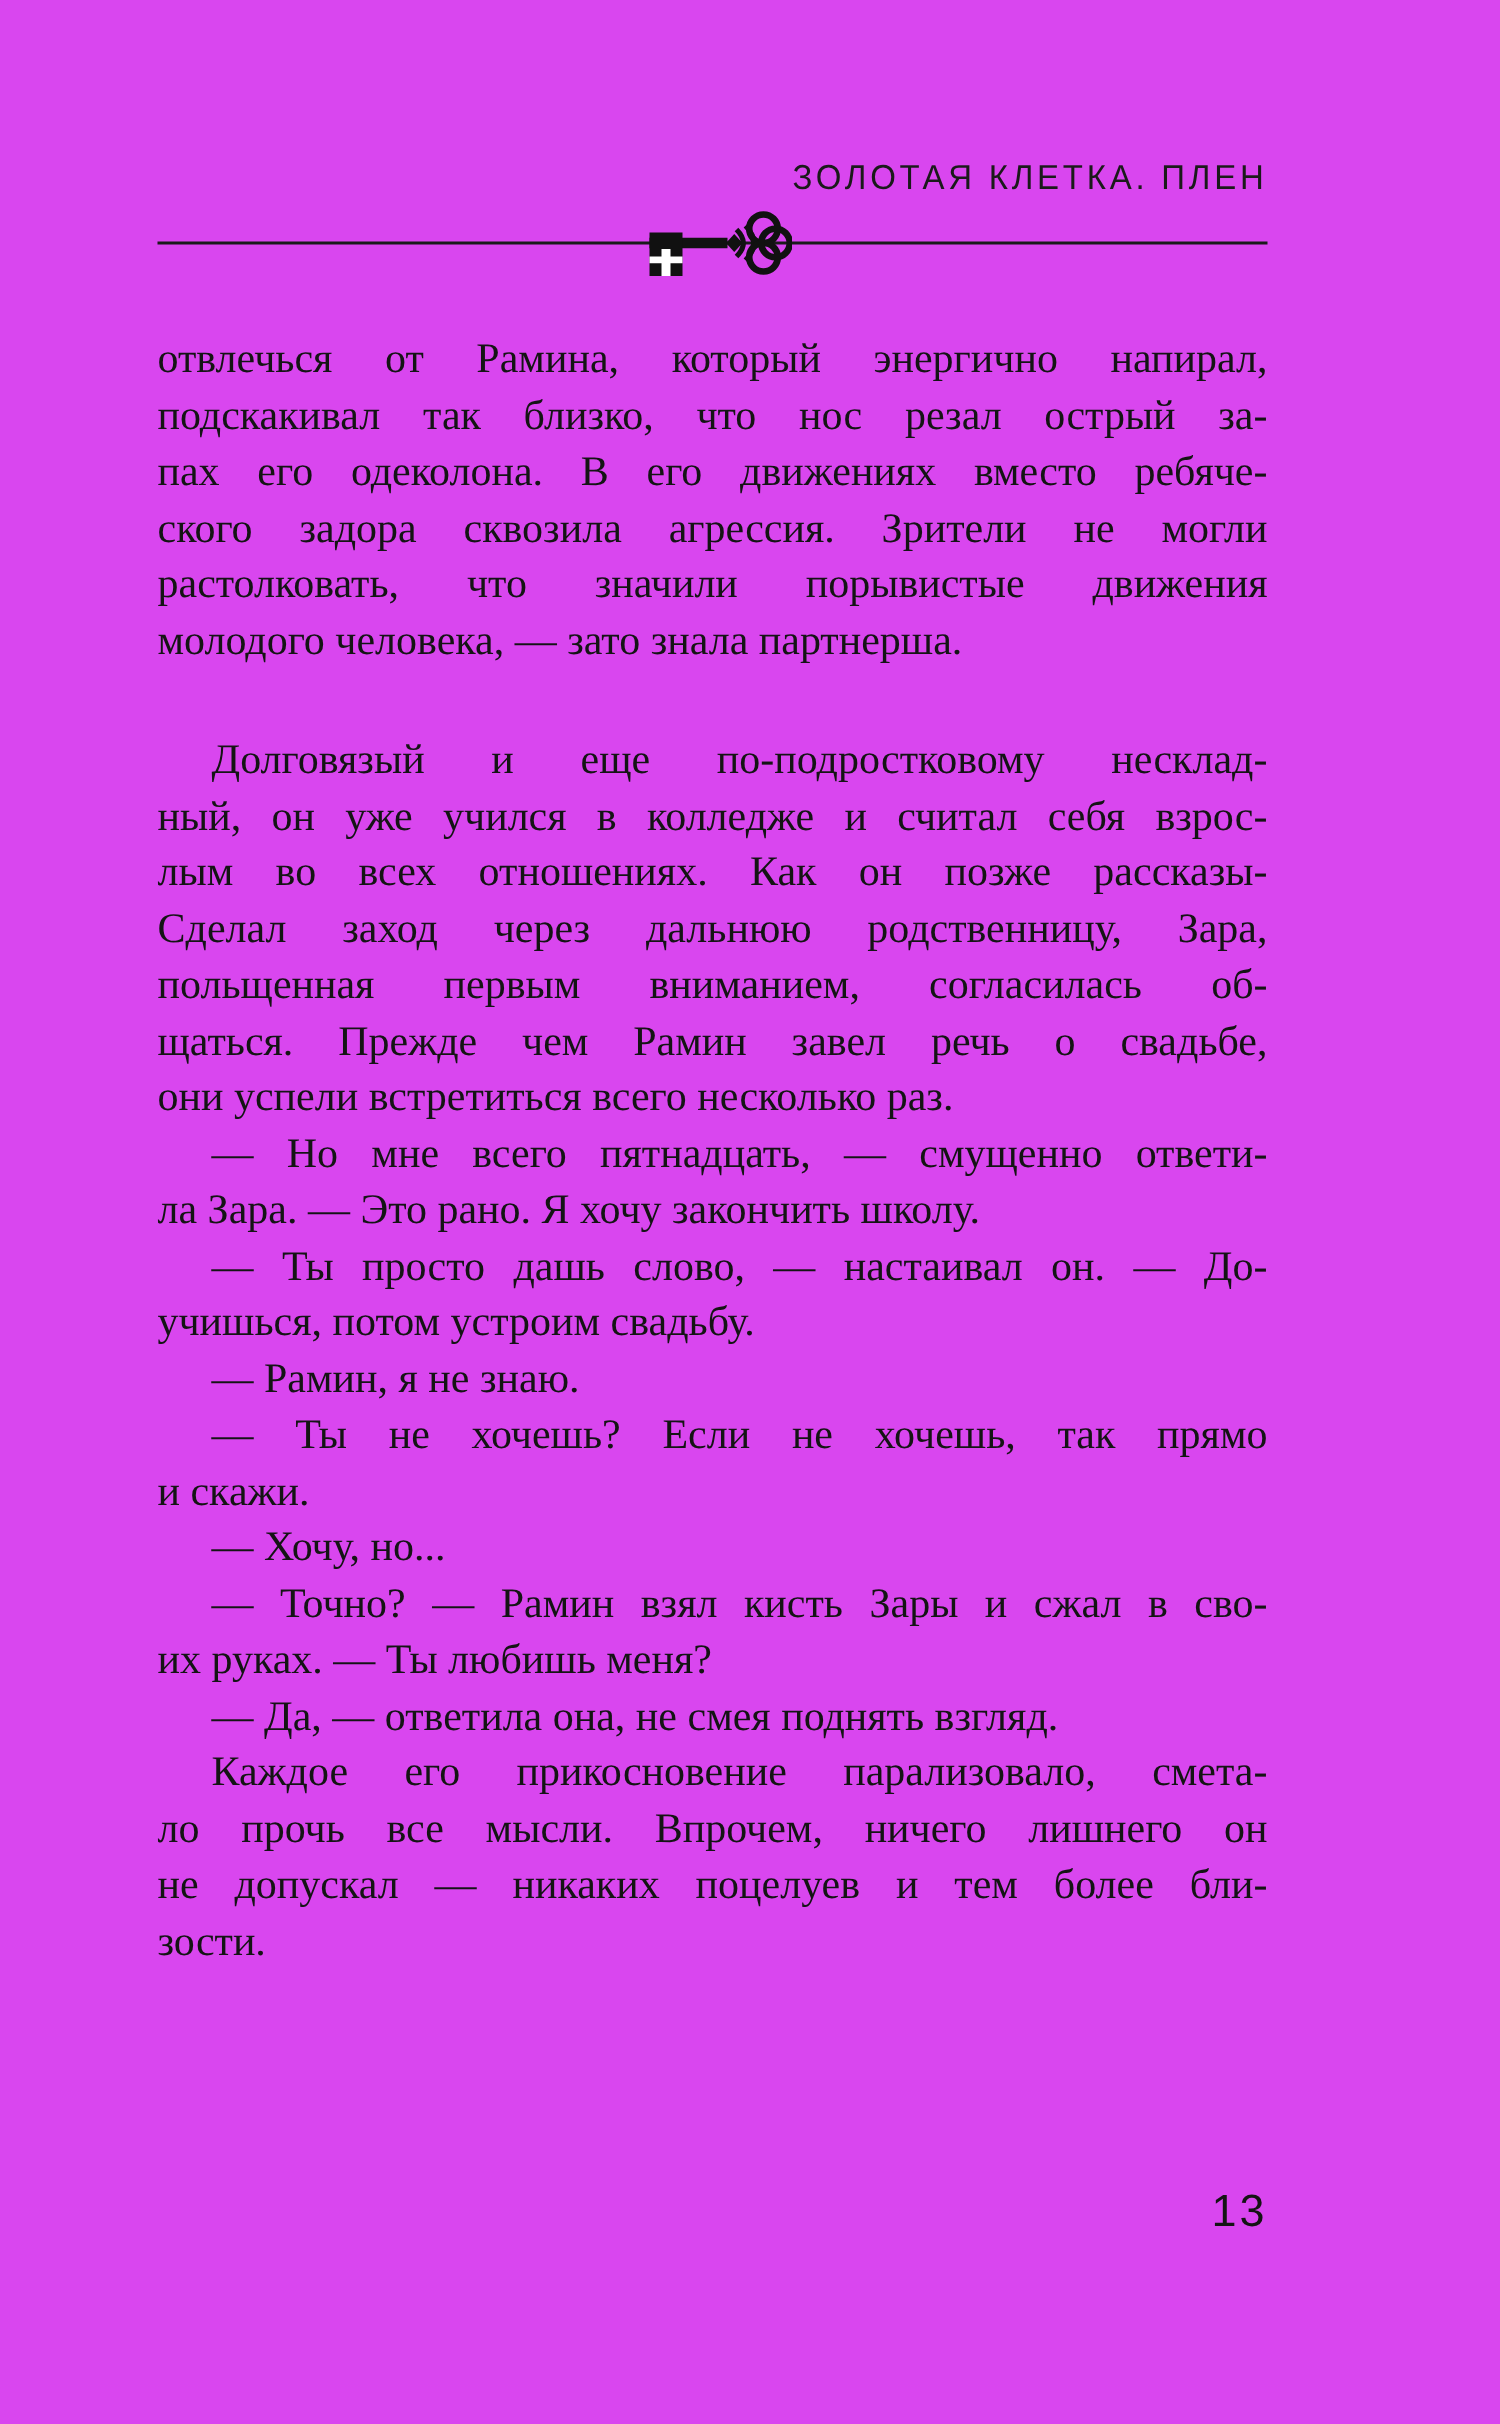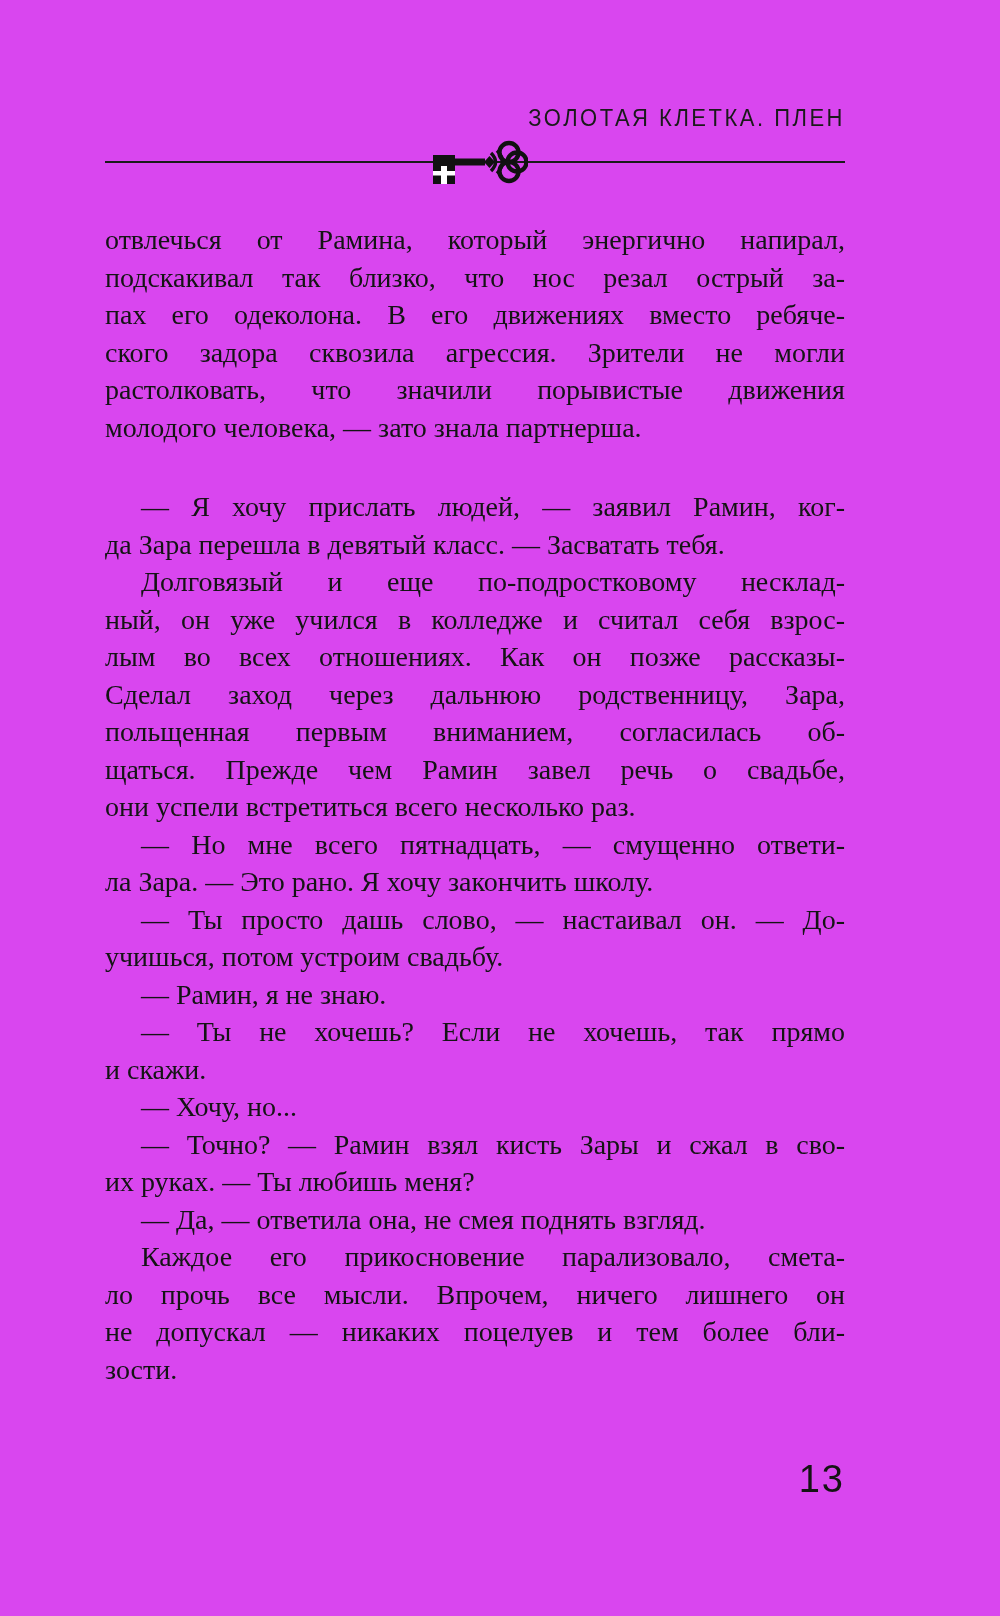--- a/index.html
+++ b/index.html
@@ -63,21 +63,21 @@
   }
   .line.indent {
     text-indent: 36px;
   }
   .scene-break { height: 42px; }
   .page-number {
     position: absolute;
     top: 1458px;
     right: 155px;
     font-family: "Liberation Sans", sans-serif;
-    font-size: 38px;
+    font-size: 30px;
     letter-spacing: 2px;
     color: #141414;
     text-align: center;
   }
 </style>
 </head>
 <body>
 
 <div class="page">
 
@@ -106,24 +106,20 @@
   <div class="page-body">
       <div class="paragraph">
         <div class="line">отвлечься от Рамина, который энергично напирал,</div>
         <div class="line">подскакивал так близко, что нос резал острый за-</div>
         <div class="line">пах его одеколона. В его движениях вместо ребяче-</div>
         <div class="line">ского задора сквозила агрессия. Зрители не могли</div>
         <div class="line">растолковать, что значили порывистые движения</div>
         <div class="line final">молодого человека, — зато знала партнерша.</div>
       </div>
       <div class="scene-break"></div>
-      <div class="paragraph">
-        <div class="line indent">—  Я хочу прислать людей, — заявил Рамин, ког-</div>
-        <div class="line final">да Зара перешла в девятый класс. — Засватать тебя.</div>
-      </div>
       <div class="paragraph">
         <div class="line indent">Долговязый и еще по-подростковому несклад-</div>
         <div class="line">ный, он уже учился в колледже и считал себя взрос-</div>
         <div class="line">лым во всех отношениях. Как он позже рассказы-</div>
         <div class="line">Сделал заход через дальнюю родственницу, Зара,</div>
         <div class="line">польщенная первым вниманием, согласилась об-</div>
         <div class="line">щаться. Прежде чем Рамин завел речь о свадьбе,</div>
         <div class="line final">они успели встретиться всего несколько раз.</div>
       </div>
       <div class="paragraph">

